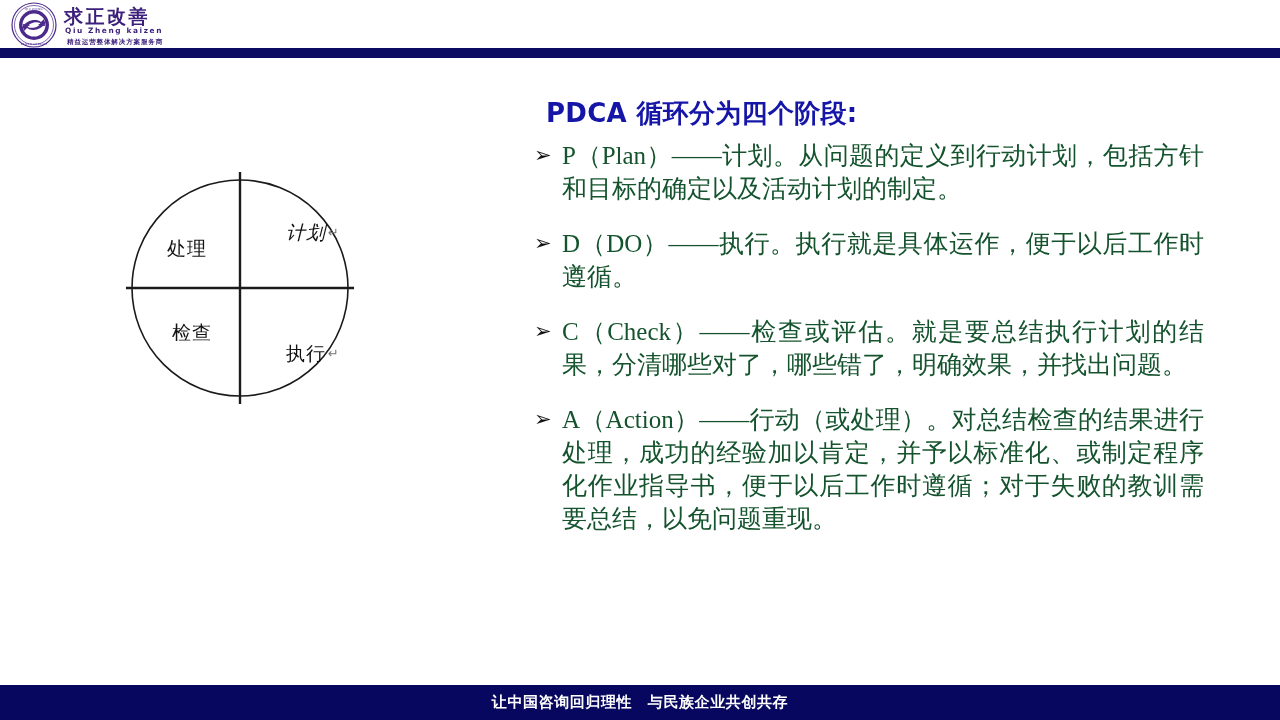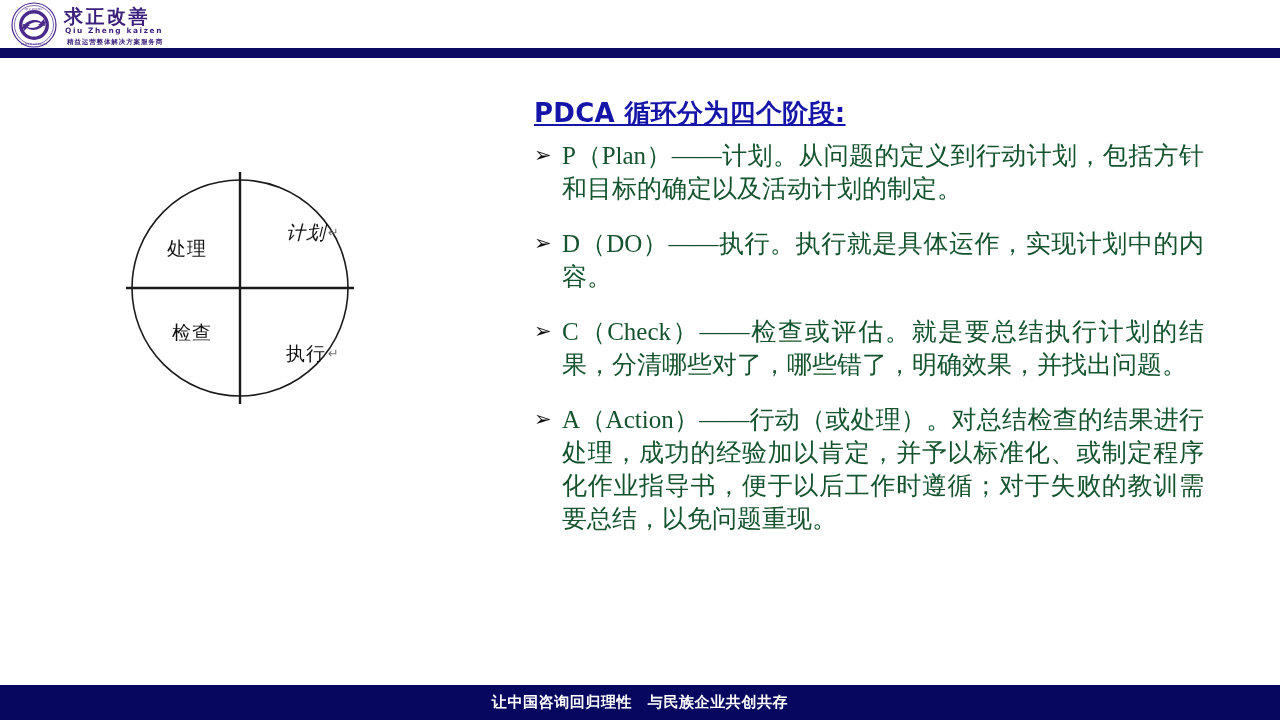--- a/index.html
+++ b/index.html
@@ -100,24 +100,23 @@
     position: absolute;
     left: 534px;
     top: 38px;
     width: 670px;
   }
   #content-heading {
     font-family: "DejaVu Sans", sans-serif;
     font-weight: bold;
     font-size: 26px;
     color: #1515a8;
-    margin: 0 0 8px 0;
+    margin: 0 0 8px 12px;
     letter-spacing: 0.3px;
     white-space: nowrap;
-    text-decoration: underline;
   }
   .bullet-item {
     display: flex;
     align-items: flex-start;
     margin: 0 0 22px 0;
   }
   .bullet-marker {
     flex: 0 0 auto;
     font-family: "DejaVu Sans", sans-serif;
     font-size: 21px;
@@ -211,21 +210,21 @@
 
     <h1 id="content-heading">PDCA 循环分为四个阶段:</h1>
 
     <div class="bullet-item">
       <span class="bullet-marker">➢</span>
       <span class="bullet-text">P（Plan）——计划。从问题的定义到行动计划，包括方针和目标的确定以及活动计划的制定。</span>
     </div>
 
     <div class="bullet-item">
       <span class="bullet-marker">➢</span>
-      <span class="bullet-text">D（DO）——执行。执行就是具体运作，实现计划中的内容。</span>
+      <span class="bullet-text">D（DO）——执行。执行就是具体运作，便于以后工作时遵循。</span>
     </div>
 
     <div class="bullet-item">
       <span class="bullet-marker">➢</span>
       <span class="bullet-text">C（Check）——检查或评估。就是要总结执行计划的结果，分清哪些对了，哪些错了，明确效果，并找出问题。</span>
     </div>
 
     <div class="bullet-item">
       <span class="bullet-marker">➢</span>
       <span class="bullet-text">A（Action）——行动（或处理）。对总结检查的结果进行处理，成功的经验加以肯定，并予以标准化、或制定程序化作业指导书，便于以后工作时遵循；对于失败的教训需要总结，以免问题重现。</span>

